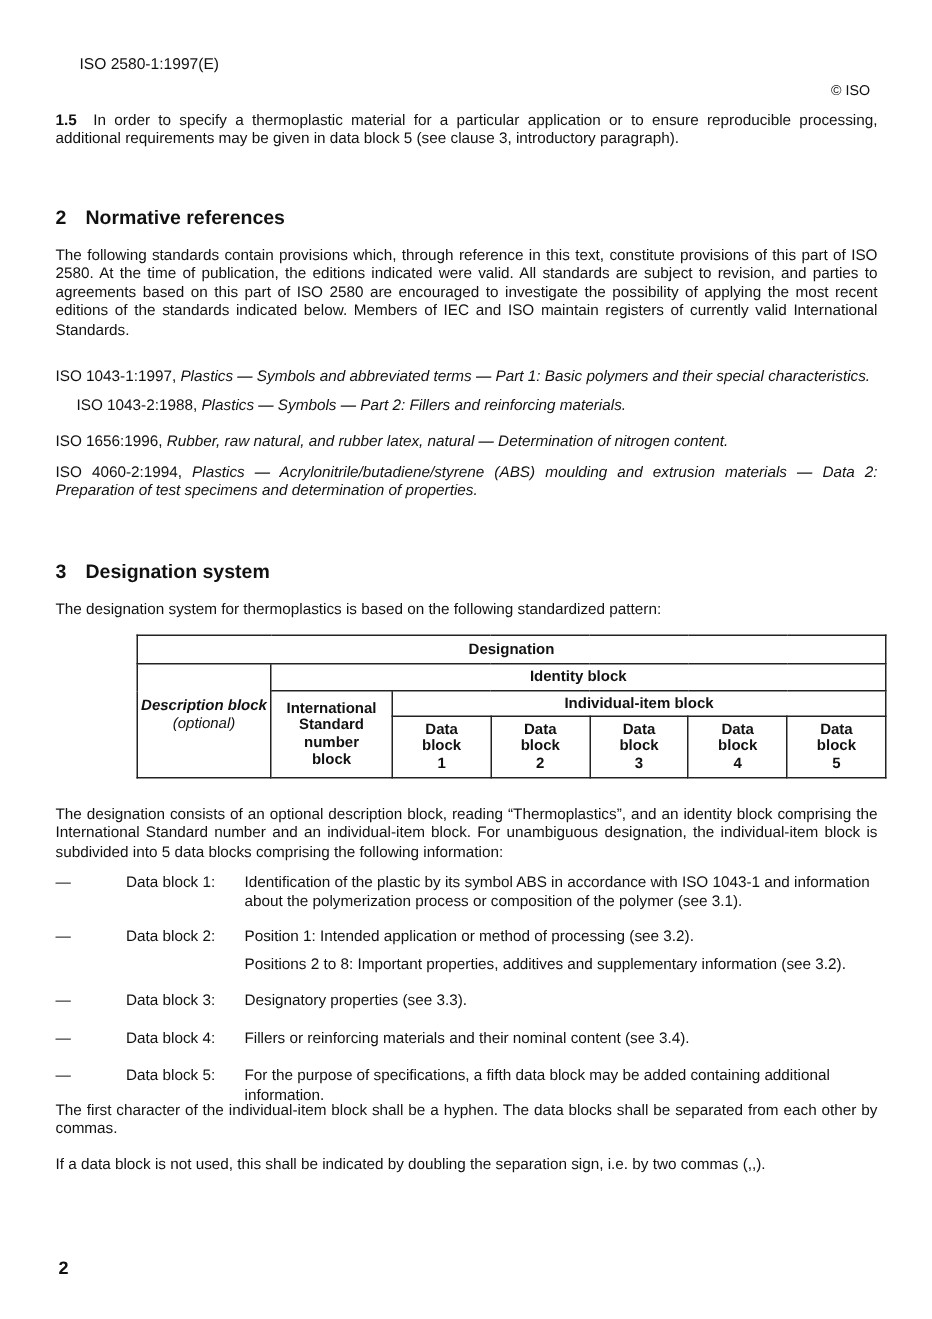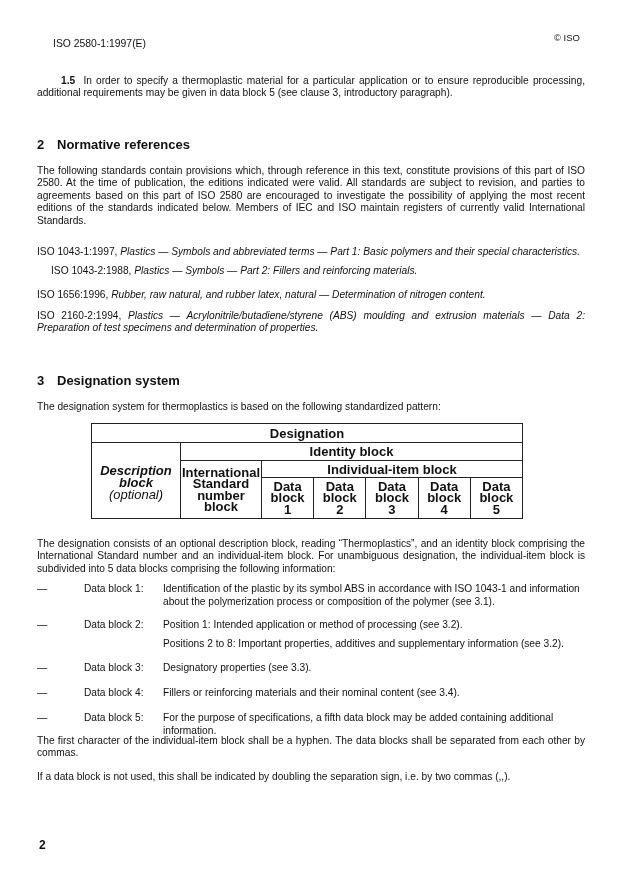--- a/index.html
+++ b/index.html
@@ -2,30 +2,30 @@
 <html><head>
   <meta charset="utf-8">
   <style>
     html, body { margin: 0; padding: 0; background: #ffffff; }
     body {
       width: 621px; height: 879px; position: relative; overflow: hidden;
       font-family: "Liberation Sans", sans-serif; color: #111; font-size: 10.2px;
     }
     .abs { position: absolute; }
     .hdr-left { left: 37px; top: 38px; font-weight: normal; font-size: 10.4px; padding-left: 16px; }
-    .hdr-right { right: 41px; top: 32px; font-size: 9.5px; }
+    .hdr-right { right: 41px; top: 55px; font-size: 9.5px; }
     .para { left: 37px; width: 548px; line-height: 12.4px; text-align: justify; }
-    .para b { font-weight: bold; margin-left: 24px; }
+    .para b { font-weight: bold; }
     .h2 { left: 37px; font-weight: bold; font-size: 13px; }
     .h2 .num { display: inline-block; width: 20px; }
     .ref { left: 37px; width: 548px; line-height: 12.4px; text-align: justify; }
     .ref i { font-style: italic; }
     table.desig {
-      position: absolute; left: 91px; top: 423px; width: 432px;
-      border-collapse: collapse; font-size: 13px; text-align: center;
+      position: absolute; left: 91px; top: 423px; width: 500px;
+      border-collapse: collapse; font-size: 10px; text-align: center;
     }
     table.desig td { border: 1.3px solid #222; padding: 0; vertical-align: middle; }
     table.desig .b { font-weight: bold; }
     .row1 td { height: 18px; }
     .row2 td { height: 17px; }
     .row3 td { height: 16px; }
     .row4 td { height: 40px; }
     .desc-cell { width: 88px; vertical-align: top !important; line-height: 12px; }
     .intl-cell { width: 80px; line-height: 11.5px; }
     .data-cell { line-height: 11.5px; }
@@ -53,21 +53,21 @@
 <div class="abs ref" style="top:233px;margin-top:13px;">
   <span>ISO 1043-1:1997,</span> <i>Plastics — Symbols and abbreviated terms — Part 1: Basic polymers and their special characteristics.</i>
 </div>
 <div class="abs ref" style="top:265px;padding-left:14px;">
   <span>ISO 1043-2:1988,</span> <i>Plastics — Symbols — Part 2: Fillers and reinforcing materials.</i>
 </div>
 <div class="abs ref" style="top:289px;">
   <span>ISO 1656:1996,</span> <i>Rubber, raw natural, and rubber latex, natural — Determination of nitrogen content.</i>
 </div>
 <div class="abs ref" style="top:310px;">
-  <span>ISO 2160-2:1994,</span> <i>Plastics — Acrylonitrile/butadiene/styrene (ABS) moulding and extrusion materials — Data 2: Preparation of test specimens and determination of properties.</i>
+  <span>ISO 4060-2:1994,</span> <i>Plastics — Acrylonitrile/butadiene/styrene (ABS) moulding and extrusion materials — Data 2: Preparation of test specimens and determination of properties.</i>
 </div>
 
 <div class="abs h2" style="top:373px;">
   <span class="num">3</span><span>Designation system</span>
 </div>
 <div class="abs para" style="top:401px;">The designation system for thermoplastics is based on the following standardized pattern:</div>
 
 <table class="desig">
   <tbody>
       <tr class="row1">

